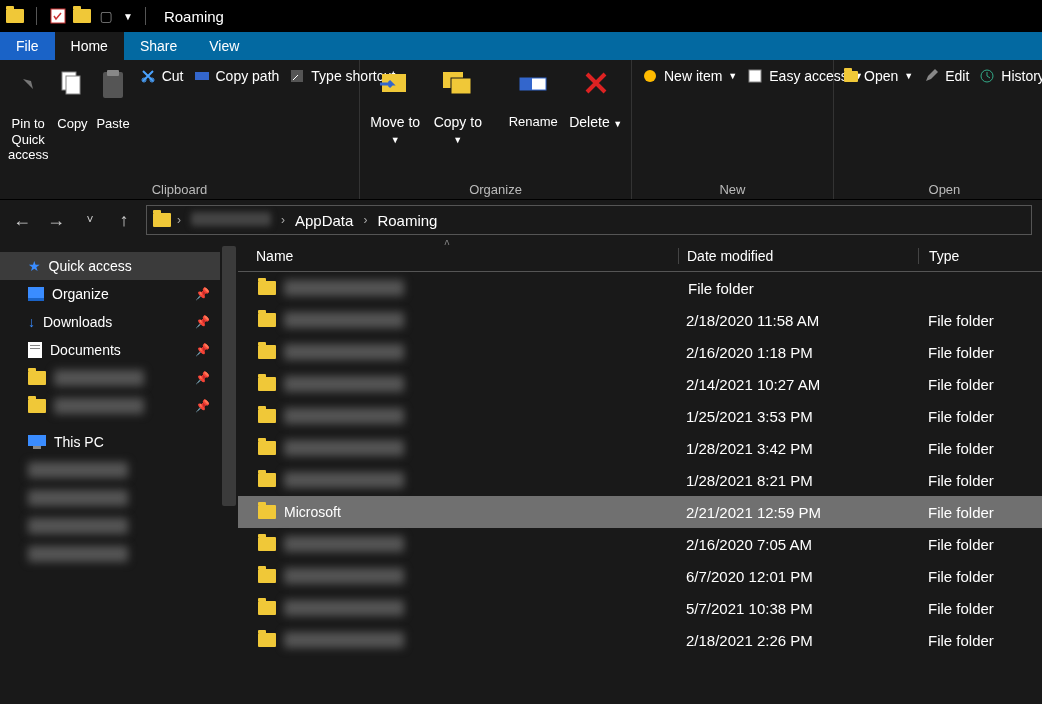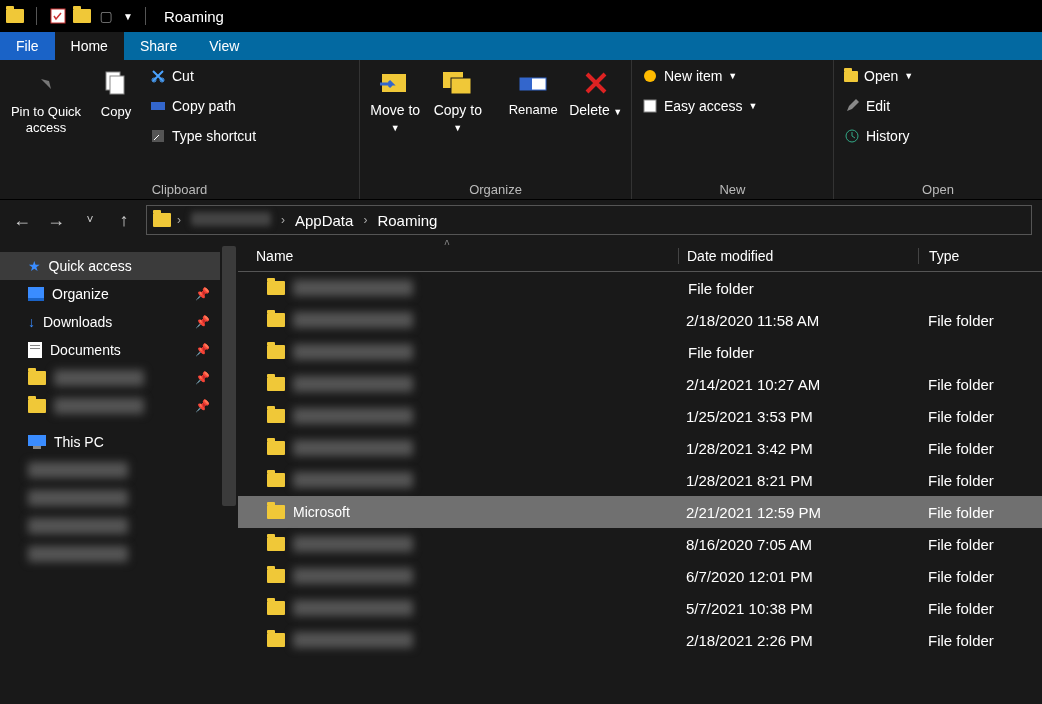--- a/index.html
+++ b/index.html
@@ -10,24 +10,24 @@
 .vline{width:1px;height:18px;background:#555;margin:0 6px}
 .title{margin-left:6px;font-size:15px}
 .tabs{height:28px;background:#0369a1;display:flex;align-items:stretch}
 .tab{padding:4px 16px;display:flex;align-items:center;cursor:pointer}
 .tab.file{background:#1a63c7;color:#fff}
 .tab.active{background:#191919}
 .ribbon{background:#191919;height:140px;display:flex;border-bottom:1px solid #000}
 .rgroup{display:flex;flex-direction:column;border-right:1px solid #333;padding:4px 6px 2px 6px}
 .rgroup-row{display:flex;flex:1;gap:4px;align-items:flex-start}
 .rgroup-title{text-align:center;color:#bbb;font-size:13px;margin-top:2px}
-.bigbtn{display:flex;flex-direction:column;align-items:center;justify-content:flex-start;width:66px;padding:4px 2px;gap:4px;cursor:pointer}
+.bigbtn{display:flex;flex-direction:column;align-items:center;justify-content:flex-start;width:66px;padding:4px 2px;gap:16px;cursor:pointer}
 .bigbtn .lbl{text-align:center;line-height:1.2;font-size:13px}
 .smallbtn{display:flex;align-items:center;gap:6px;padding:2px 4px;cursor:pointer;white-space:nowrap;font-size:13px}
-.col{display:flex;flex-direction:column;gap:10px;padding-top:2px}
+.col{display:flex;gap:2px;padding-top:2px}
 .ic{display:flex;align-items:center;justify-content:center}
 .nav{height:40px;background:#191919;display:flex;align-items:center;padding:0 10px;gap:10px}
 .nav .arrow{width:24px;height:28px;display:flex;align-items:center;justify-content:center;color:#ccc;cursor:pointer;font-size:18px}
 .addr{flex:1;height:30px;border:1px solid #555;background:#191919;display:flex;align-items:center;padding:0 6px;gap:6px}
 .crumb{cursor:pointer;padding:2px 4px;font-size:15px}
 .chev{color:#aaa;font-size:12px}
 .content{flex:1;display:flex;background:#191919;overflow:hidden}
 .side{width:238px;background:#191919;display:flex;flex-direction:column;padding:12px 0;gap:0;position:relative}
 .side-scroll{position:absolute;right:0;top:0;width:18px;height:100%;background:#191919}
 .side-thumb{position:absolute;right:2px;top:6px;width:14px;height:260px;background:#3b3b3b;border-radius:2px}
@@ -37,21 +37,21 @@
 .list{flex:1;display:flex;flex-direction:column;background:#191919;overflow:hidden}
 .hdr{display:flex;height:32px;align-items:center;border-bottom:1px solid #555;color:#ddd}
 .hdr.sub{position:relative}
 .sort-ind{position:absolute;left:206px;top:-3px;color:#888;font-size:10px}
 .col-name{width:440px;padding-left:18px}
 .col-date{width:240px;padding-left:8px;border-left:1px solid #444}
 .col-type{flex:1;padding-left:10px;border-left:1px solid #444}
 .rows{flex:1;overflow:hidden}
 .row{display:flex;height:32px;align-items:center}
 .row.sel{background:#707070}
-.row .cname{width:440px;padding-left:29px;display:flex;align-items:center;gap:8px}
+.row .cname{width:440px;padding-left:20px;display:flex;align-items:center;gap:8px}
 .row .cdate{width:240px;padding-left:8px;font-size:15px}
 .row .ctype{flex:1;padding-left:10px;font-size:15px}
 .fblur{width:120px;height:16px;background:#555;filter:blur(4px);border-radius:2px}
 .ficon{width:18px;height:14px;background:#f0c838;border-radius:1px;position:relative}
 .ficon:before{content:"";position:absolute;top:-3px;left:0;width:8px;height:3px;background:#f0c838;border-radius:1px 1px 0 0}
 svg{display:block}
 </style>
 </head>
 <body>
 
@@ -95,20 +95,29 @@
       </div>
       <div class="bigbtn" style="width:52px">
         <span class="ic">
             <svg width="32" height="32">
               <rect x="6" y="4" width="14" height="18" fill="#fff" stroke="#888"></rect>
               <rect x="10" y="8" width="14" height="18" fill="#fff" stroke="#888"></rect>
             </svg>
           </span>
         <span class="lbl">Copy</span>
       </div>
+      <div class="bigbtn" style="width:52px">
+        <span class="ic">
+            <svg width="32" height="32">
+              <rect x="6" y="4" width="20" height="26" rx="2" fill="#555"></rect>
+              <rect x="10" y="2" width="12" height="6" rx="1" fill="#888"></rect>
+            </svg>
+          </span>
+        <span class="lbl">Paste</span>
+      </div>
       <div class="col">
         <div class="smallbtn">
             <span class="ic">
               <svg width="16" height="16">
                 <path d="M3 3l10 10M13 3L3 13" stroke="#4aa3ff" stroke-width="2"></path>
                 <circle cx="4" cy="12" r="2" fill="none" stroke="#4aa3ff"></circle>
                 <circle cx="12" cy="12" r="2" fill="none" stroke="#4aa3ff"></circle>
               </svg>
             </span>
             <span>Cut</span>
@@ -344,20 +353,21 @@
             <span class="fblur"></span>
           </div>
           <div class="cdate">2/18/2020 11:58 AM</div>
           <div class="ctype">File folder</div>
         </div>
         <div class="row">
           <div class="cname">
             <span class="ficon"></span>
             <span class="fblur"></span>
           </div>
+          <div class="cdate">2/16/2020 1:18 PM</div>
           <div class="ctype">File folder</div>
         </div>
         <div class="row">
           <div class="cname">
             <span class="ficon"></span>
             <span class="fblur"></span>
           </div>
           <div class="cdate">2/14/2021 10:27 AM</div>
           <div class="ctype">File folder</div>
         </div>
@@ -391,21 +401,21 @@
             <span>Microsoft</span>
           </div>
           <div class="cdate">2/21/2021 12:59 PM</div>
           <div class="ctype">File folder</div>
         </div>
         <div class="row">
           <div class="cname">
             <span class="ficon"></span>
             <span class="fblur"></span>
           </div>
-          <div class="cdate">8/16/2020 7:05 AM</div>
+          <div class="cdate">2/16/2020 7:05 AM</div>
           <div class="ctype">File folder</div>
         </div>
         <div class="row">
           <div class="cname">
             <span class="ficon"></span>
             <span class="fblur"></span>
           </div>
           <div class="cdate">6/7/2020 12:01 PM</div>
           <div class="ctype">File folder</div>
         </div>

